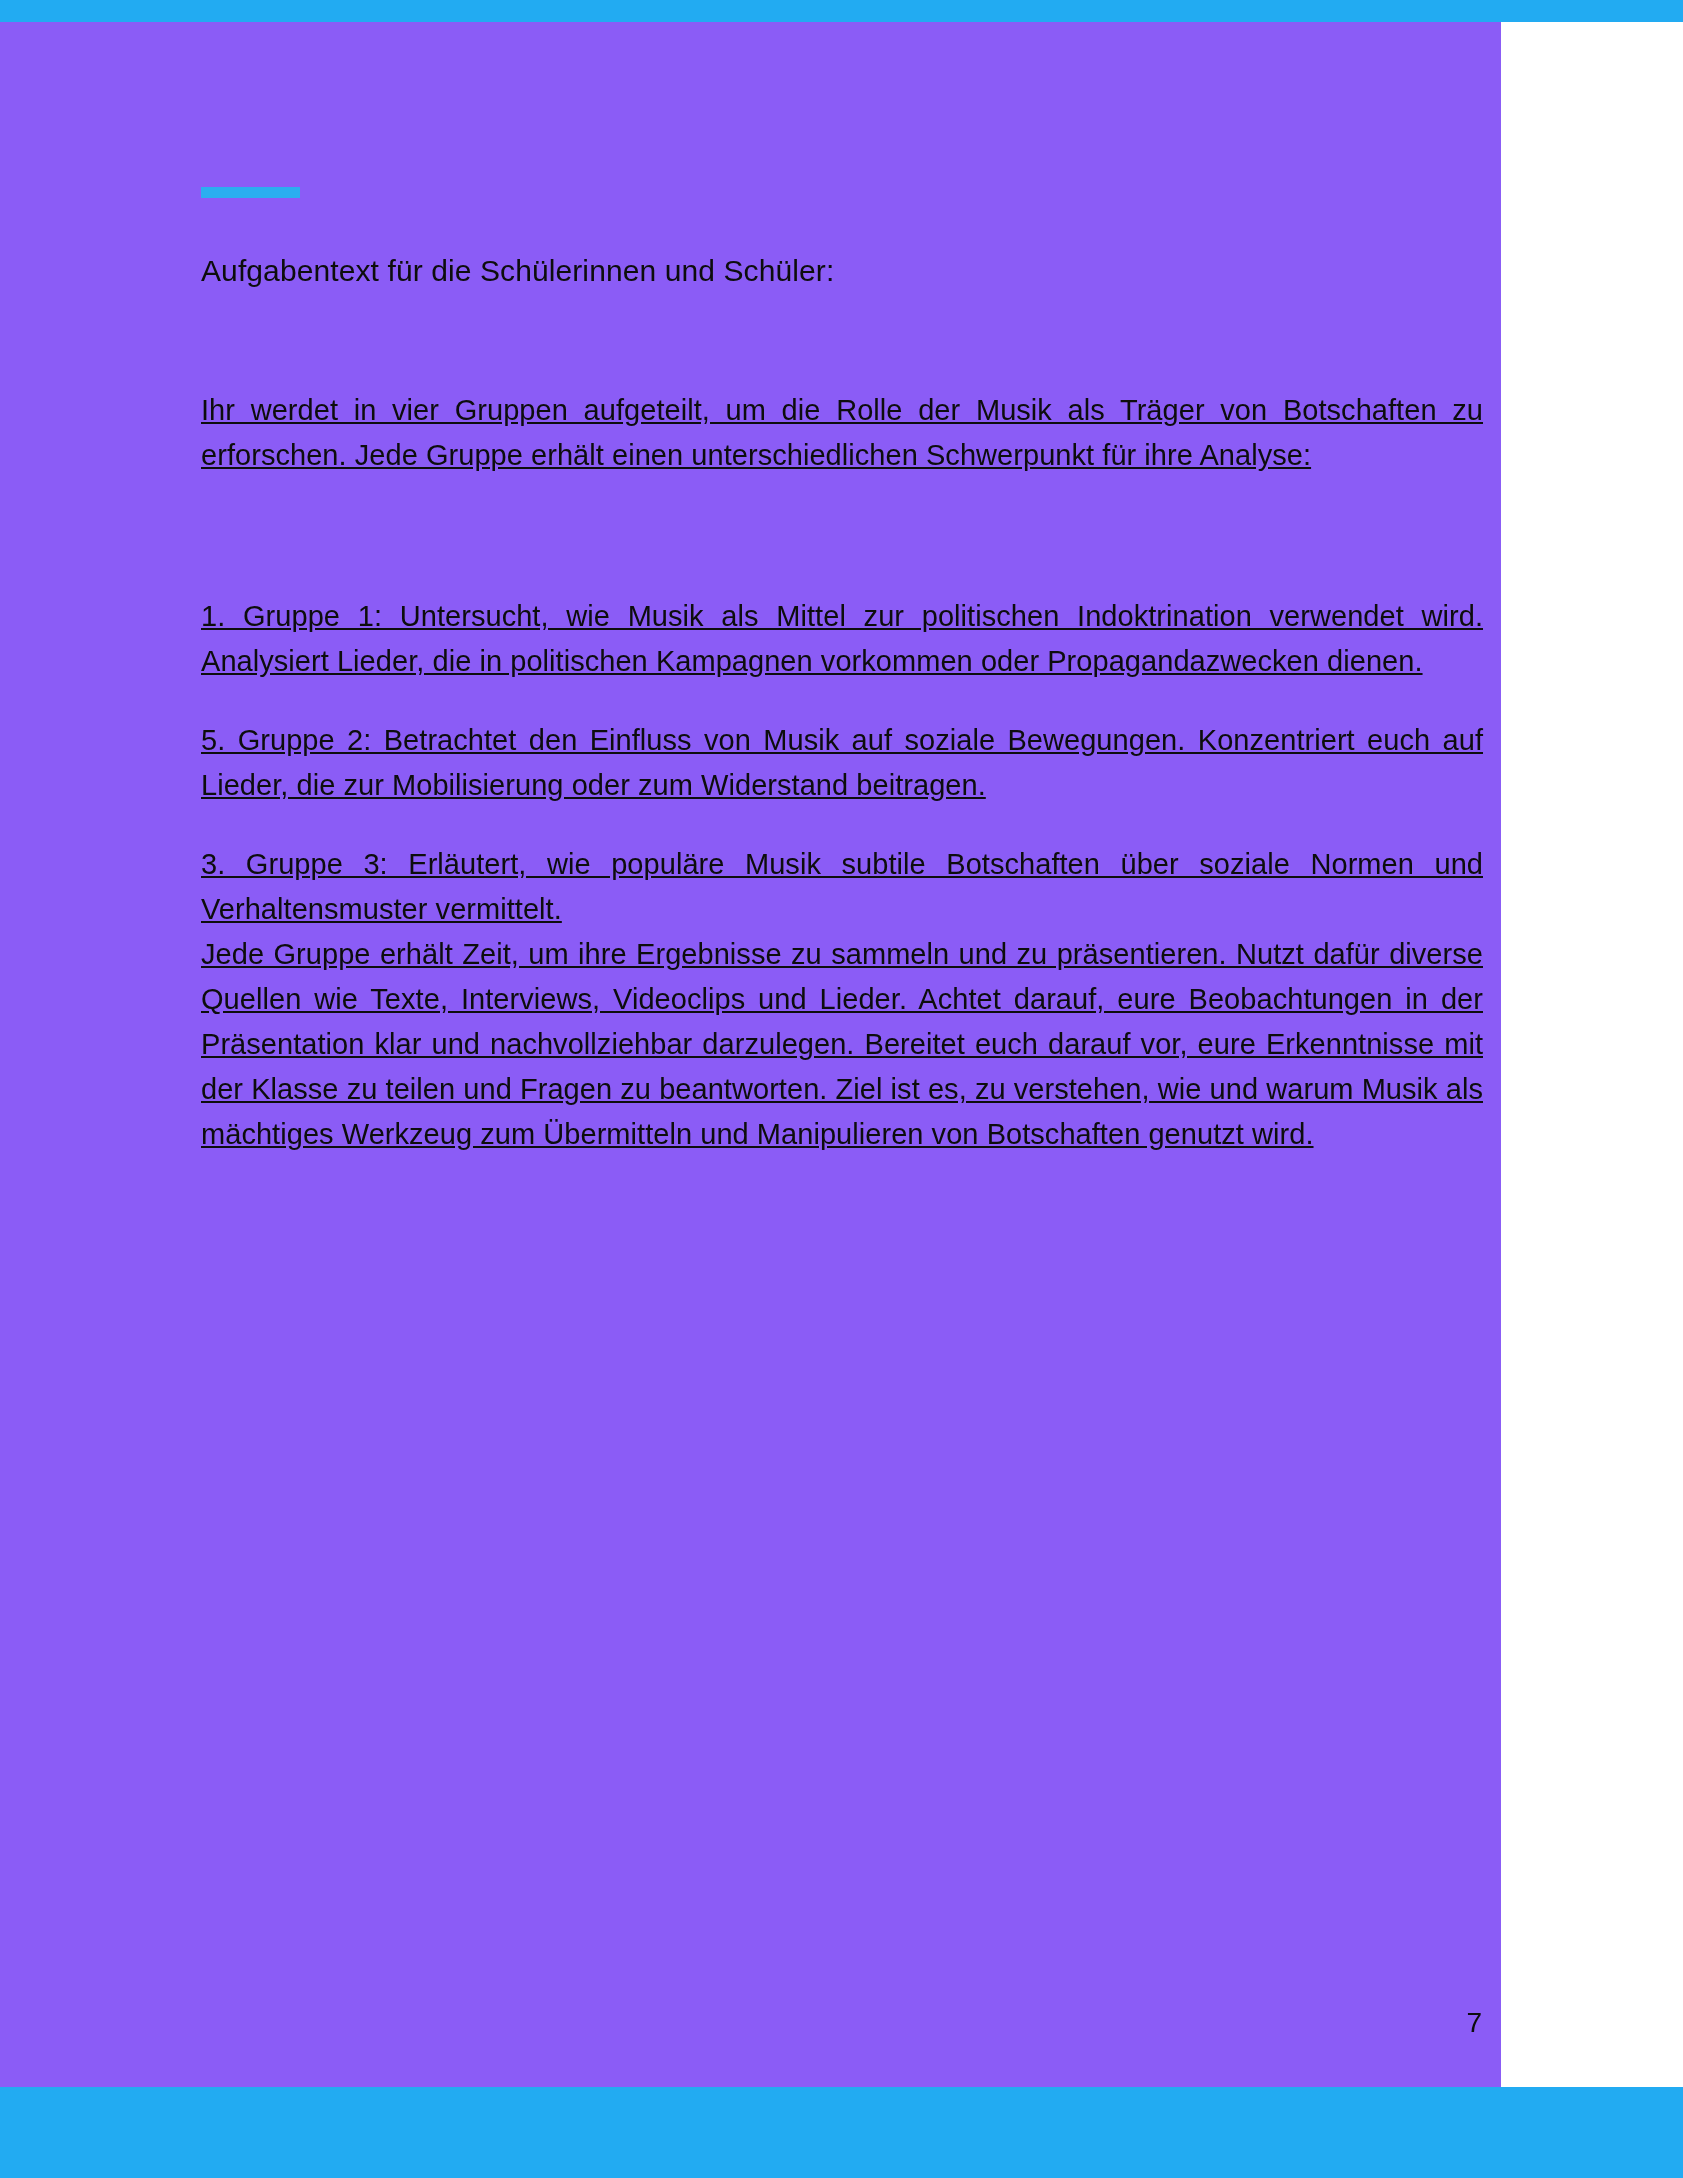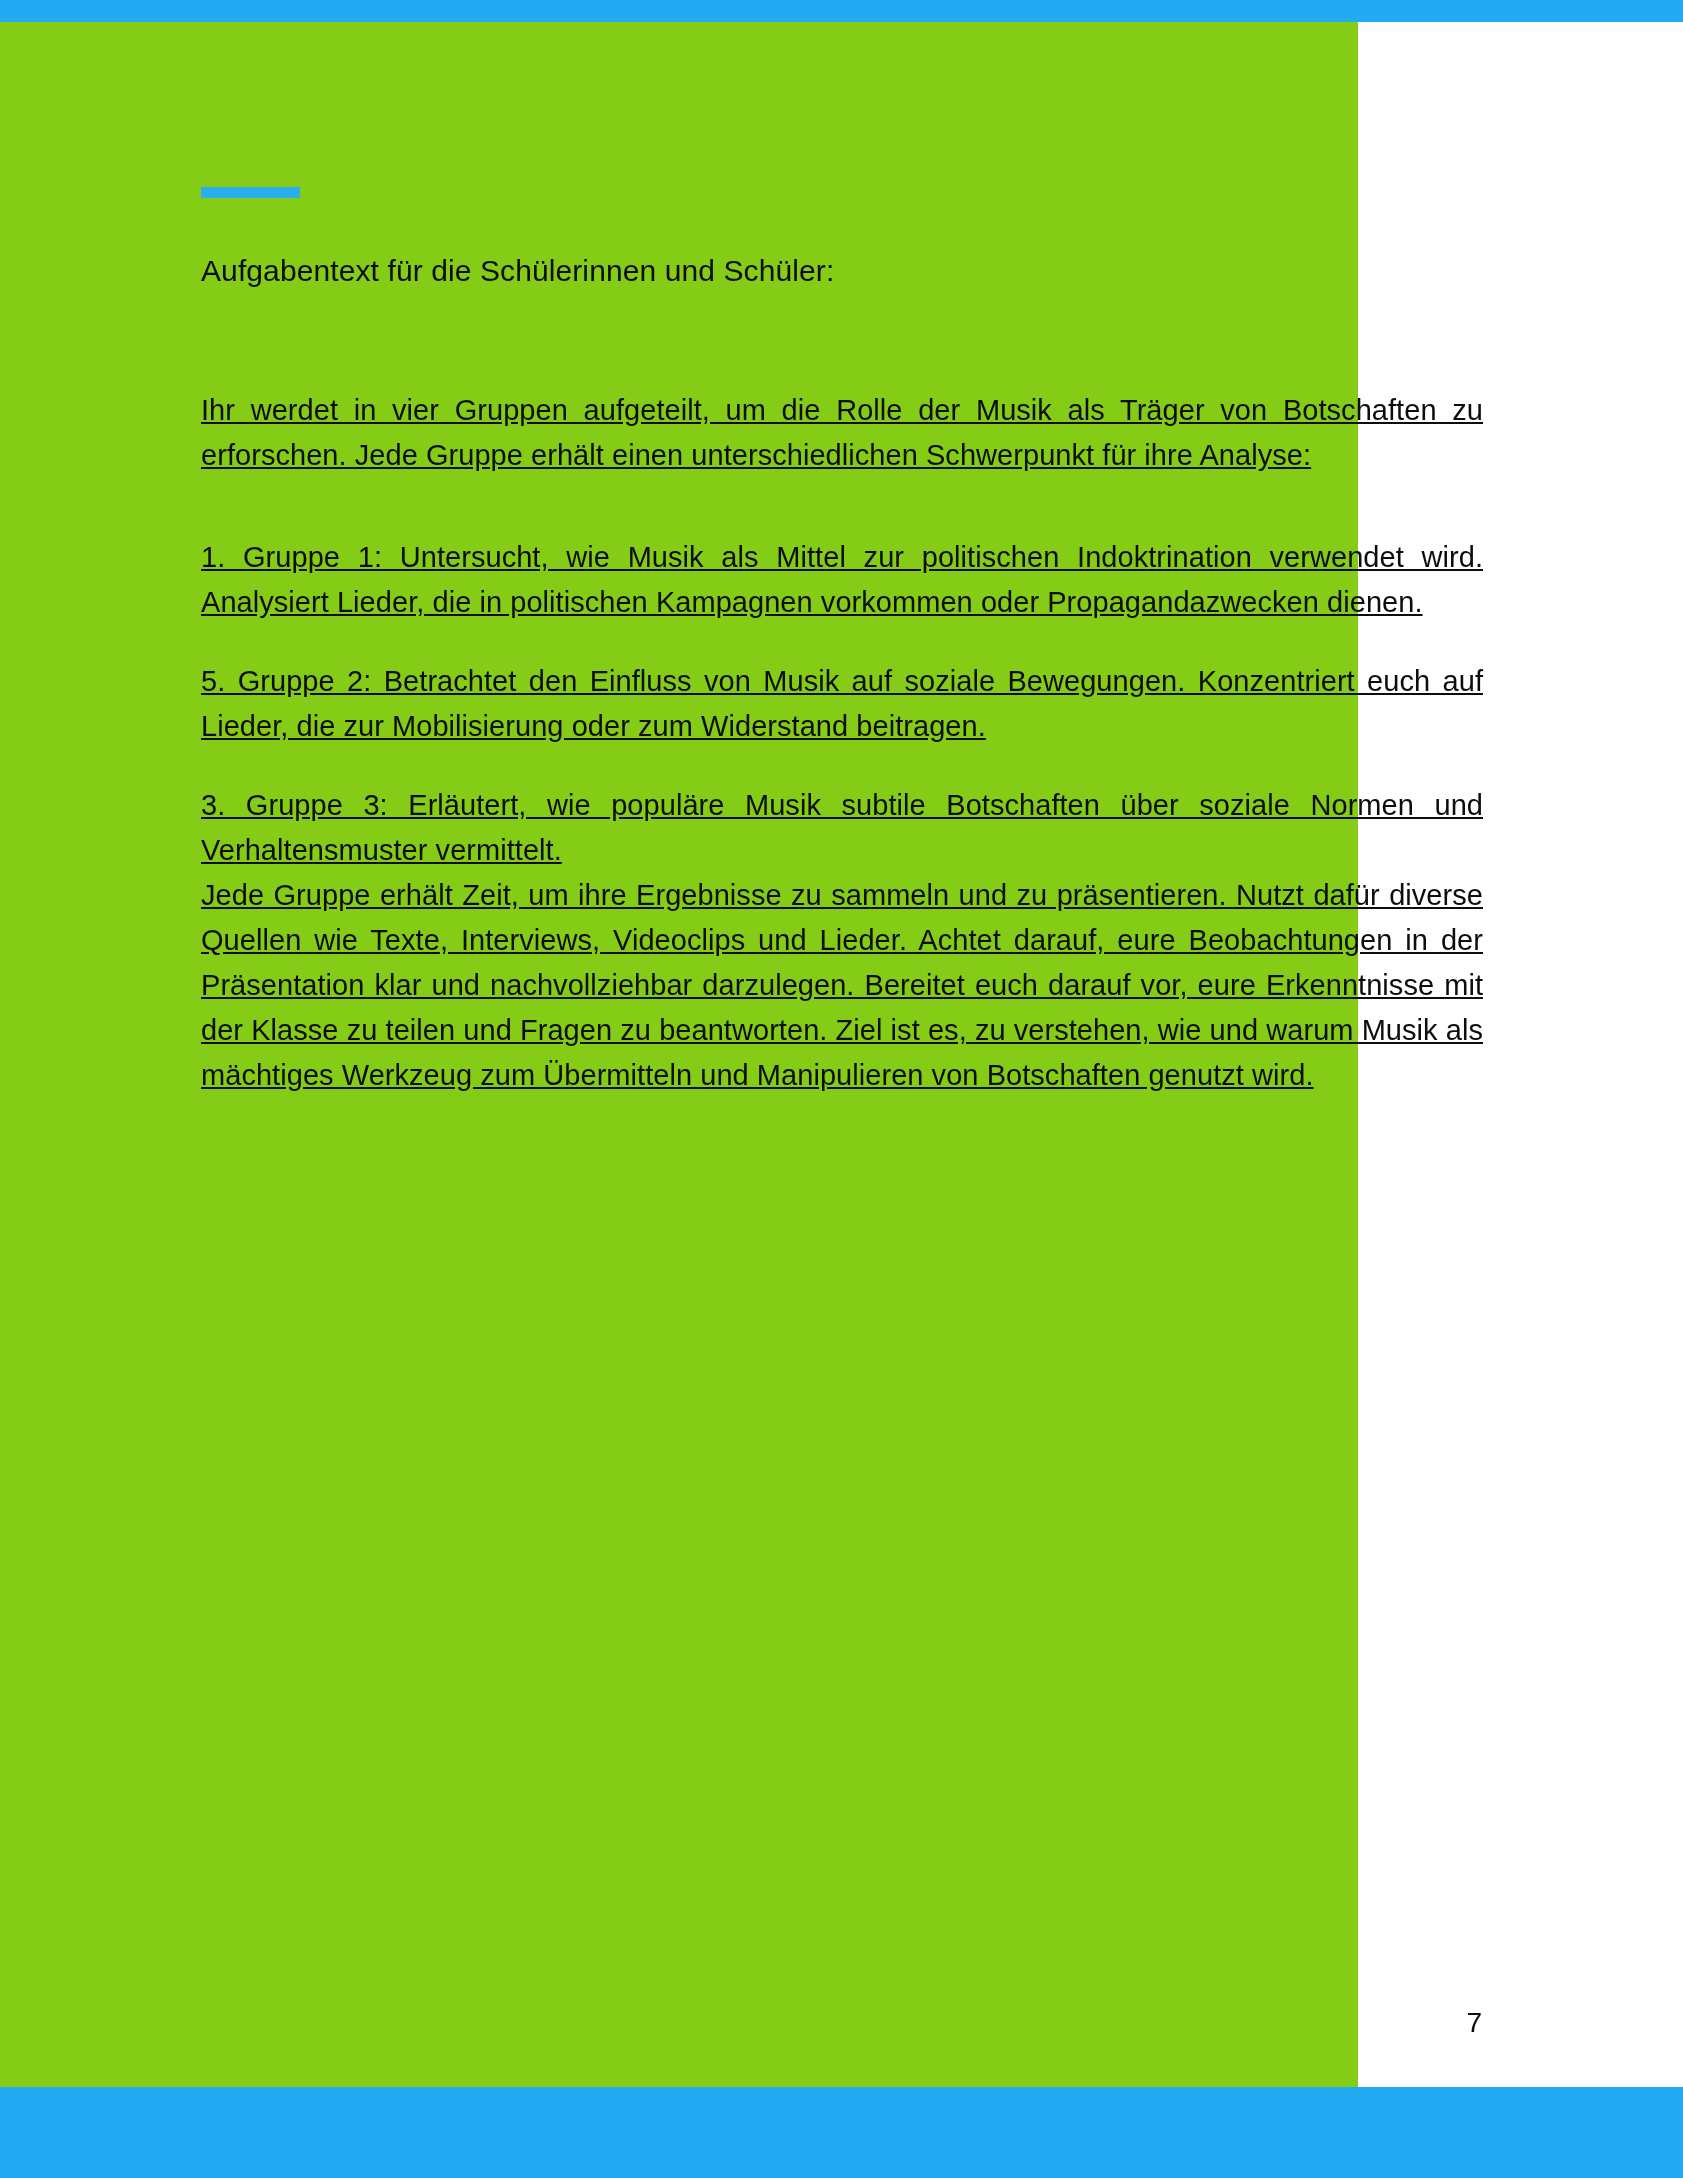--- a/index.html
+++ b/index.html
@@ -11,23 +11,23 @@
     width: 1683px;
     height: 2178px;
     background: #ffffff;
     font-family: "Liberation Sans", sans-serif;
     -webkit-font-smoothing: antialiased;
     overflow: hidden;
   }
 
   .page {
     position: relative;
-    width: 1358px;
+    width: 1501px;
     height: 2178px;
-    background: #84cc16;
+    background: #8b5cf6;
     box-sizing: border-box;
   }
 
   
   .bar-top {
     position: absolute;
     top: 0;
     left: 0;
     width: 1683px;
     height: 22px;
@@ -79,21 +79,21 @@
     line-height: 45px;
     color: #0d0d0d;
     text-align: justify;
     text-justify: inter-word;
     letter-spacing: 0.05px;
     font-weight: 400;
     text-decoration: underline;
   }
 
   .list-block {
-    margin-top: 57px;
+    margin-top: 116px;
   }
 
   .list-block p.body-text + p.body-text {
     margin-top: 34px;
   }
 
   .closing-block {
   }
 
   .page-number {

